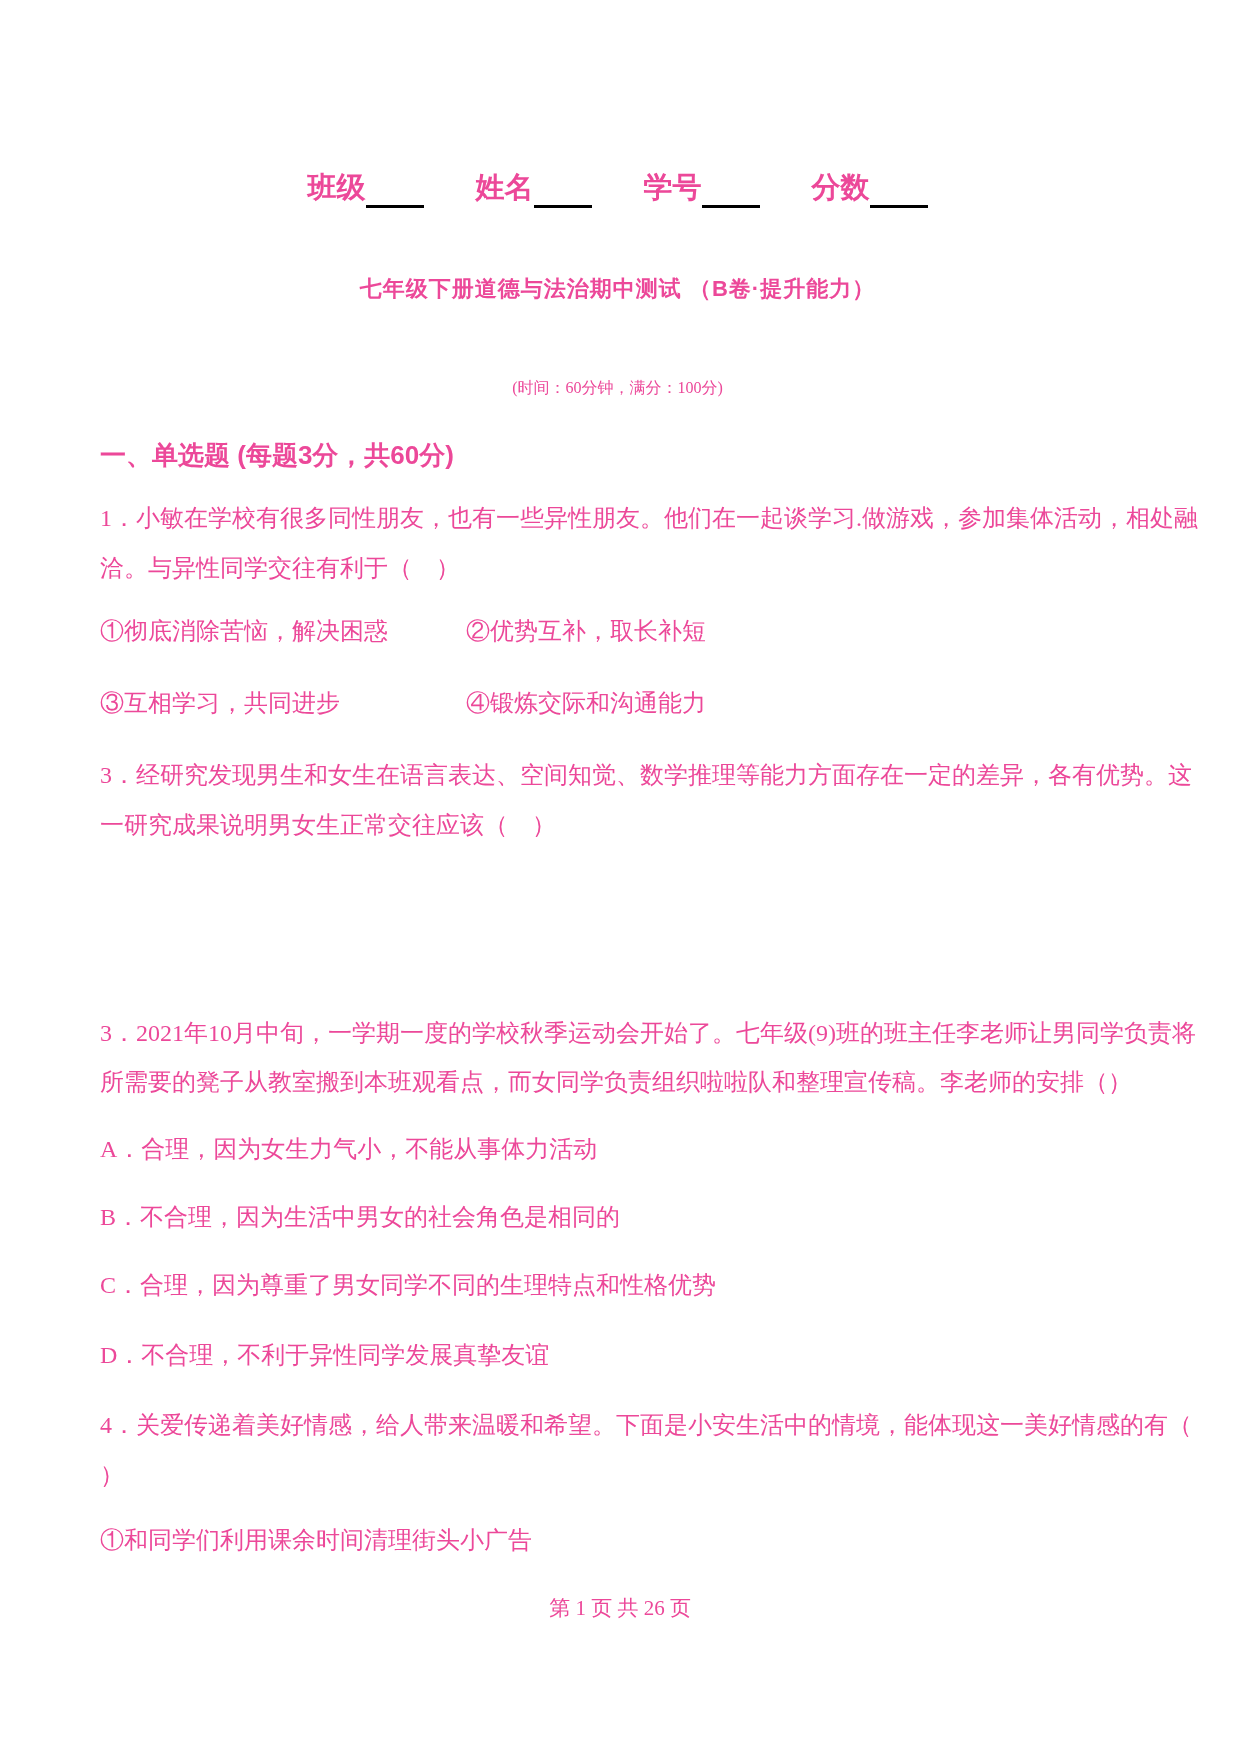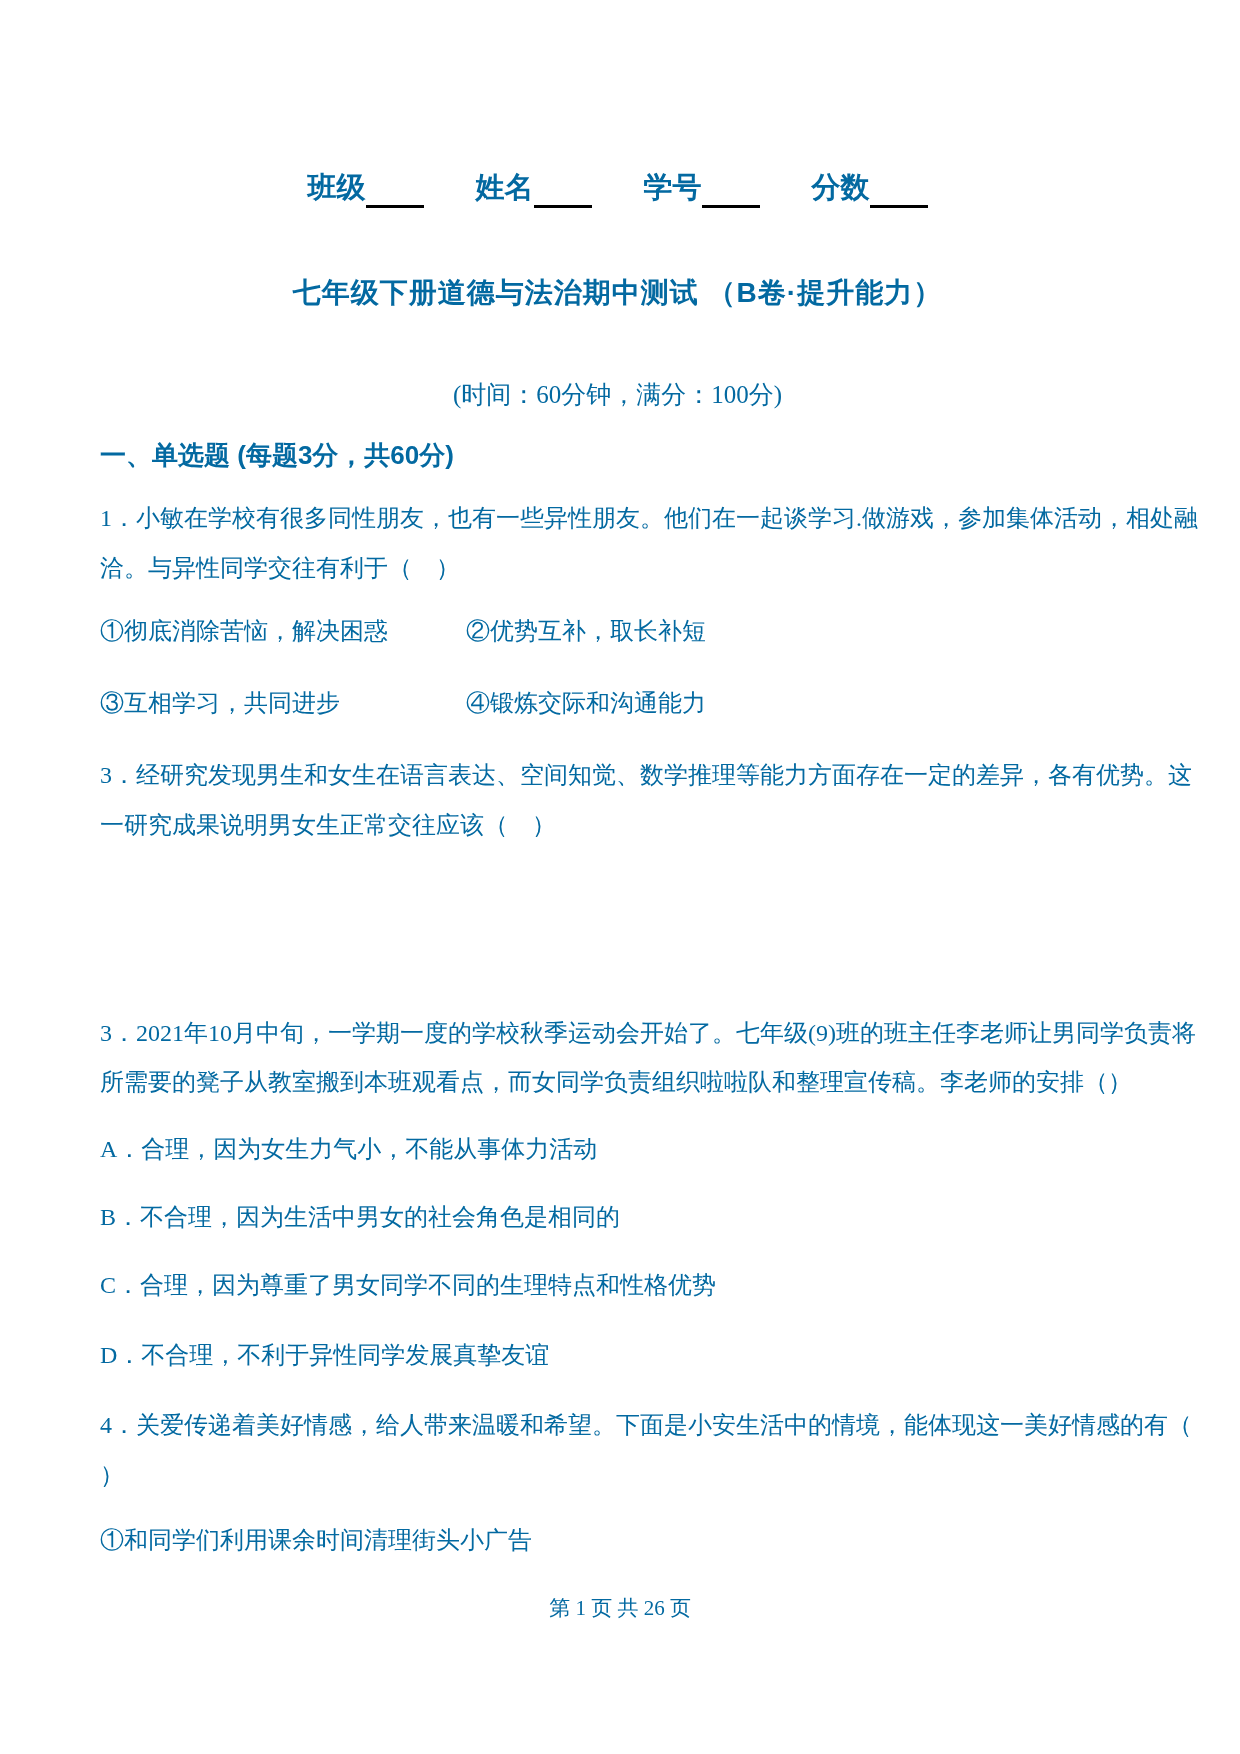--- a/index.html
+++ b/index.html
@@ -1,47 +1,47 @@
 <!DOCTYPE html>
 <html><head>
 <meta charset="utf-8">
 <style>
   html,body{margin:0;padding:0;background:#ffffff;}
   .page{
     position:relative;
     width:1240px;
     height:1754px;
     background:#ffffff;
-    color:#0369a1;
+    color:#ec4899;
     font-family:"Liberation Serif", serif;
     font-size:24px;
     overflow:hidden;
   }
   
   .hdr{
     position:absolute; left:100px; right:105px; top:168px;
     display:flex; justify-content:center; gap:52px;
     font-family:"Liberation Sans", sans-serif;
     font-weight:700; font-size:29px;
   }
   .hf{display:inline-flex; align-items:flex-end;}
   .blank{
     display:inline-block; width:58px; height:32px;
     border-bottom:3px solid #000;
   }
   .title{
     position:absolute; left:100px; right:105px; top:274px;
     text-align:center;
     font-family:"Liberation Sans", sans-serif;
-    font-weight:700; font-size:28px;
+    font-weight:700; font-size:22px;
     letter-spacing:1px;
   }
   .sub{
     position:absolute; left:100px; right:105px; top:378px;
-    text-align:center; font-size:25px;
+    text-align:center; font-size:16px;
   }
   .sec{
     position:absolute; left:100px; top:438px;
     font-family:"Liberation Sans", sans-serif;
     font-weight:700; font-size:26px;
   }
   .ln{
     position:absolute; left:100px; right:105px;
     height:46px; line-height:46px;
     white-space:nowrap;

